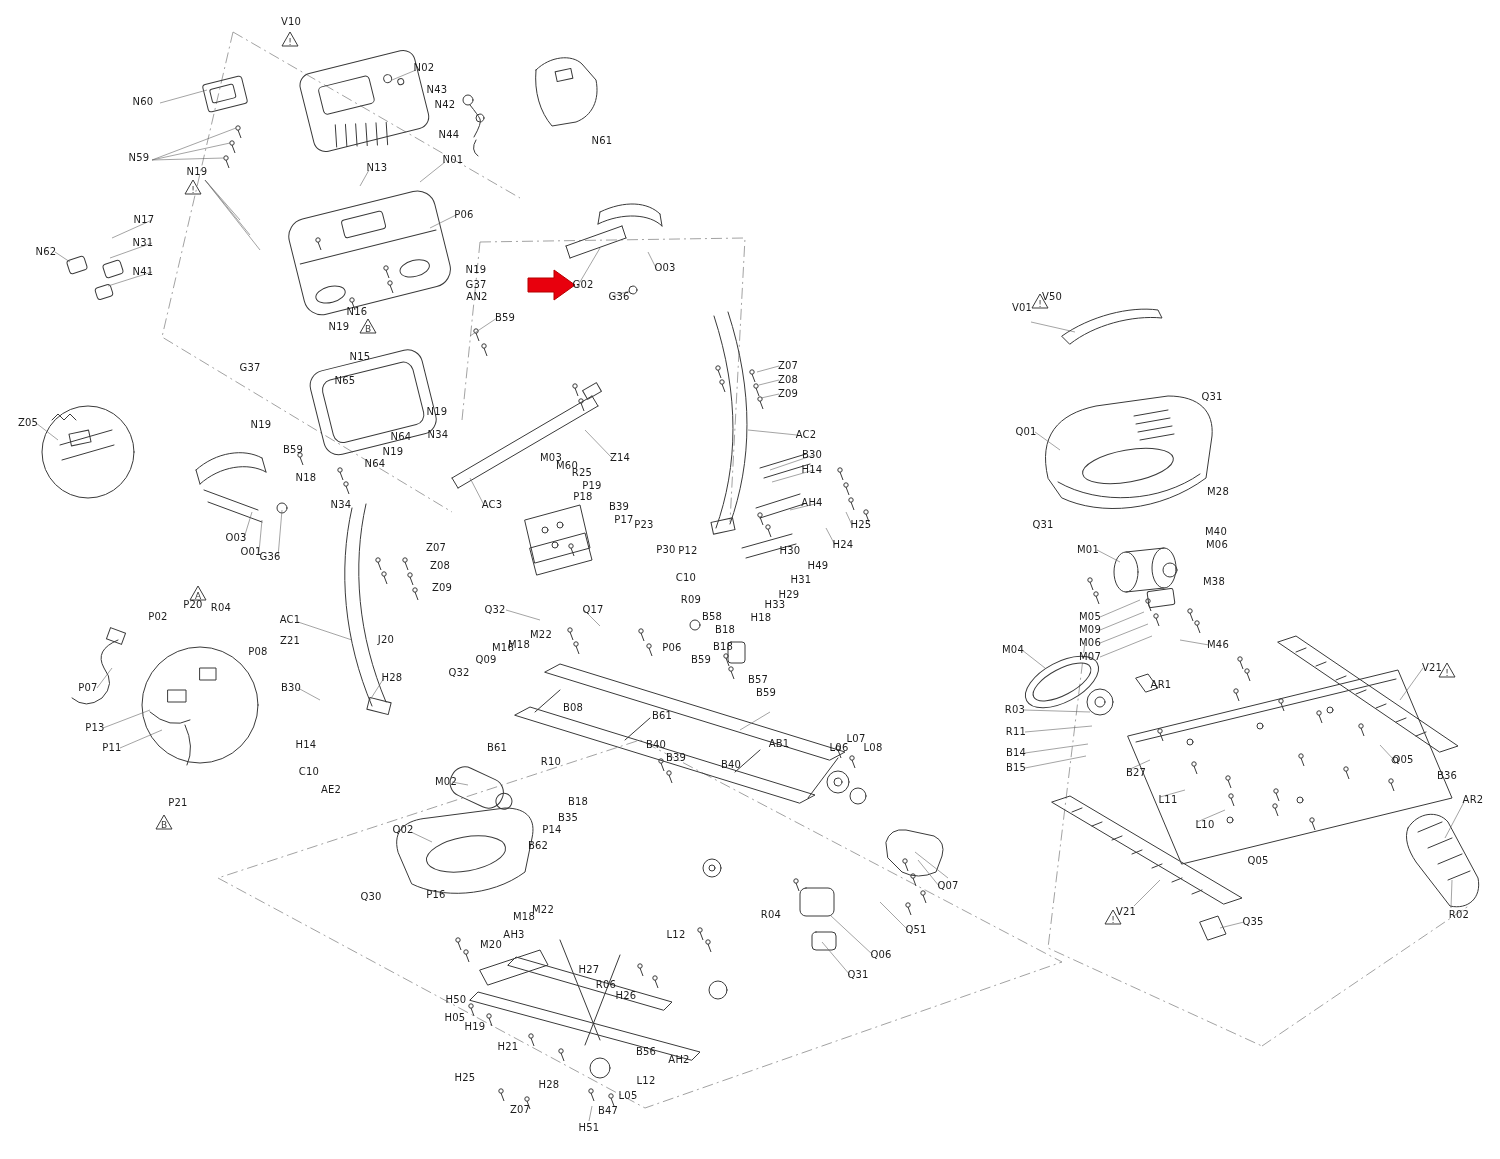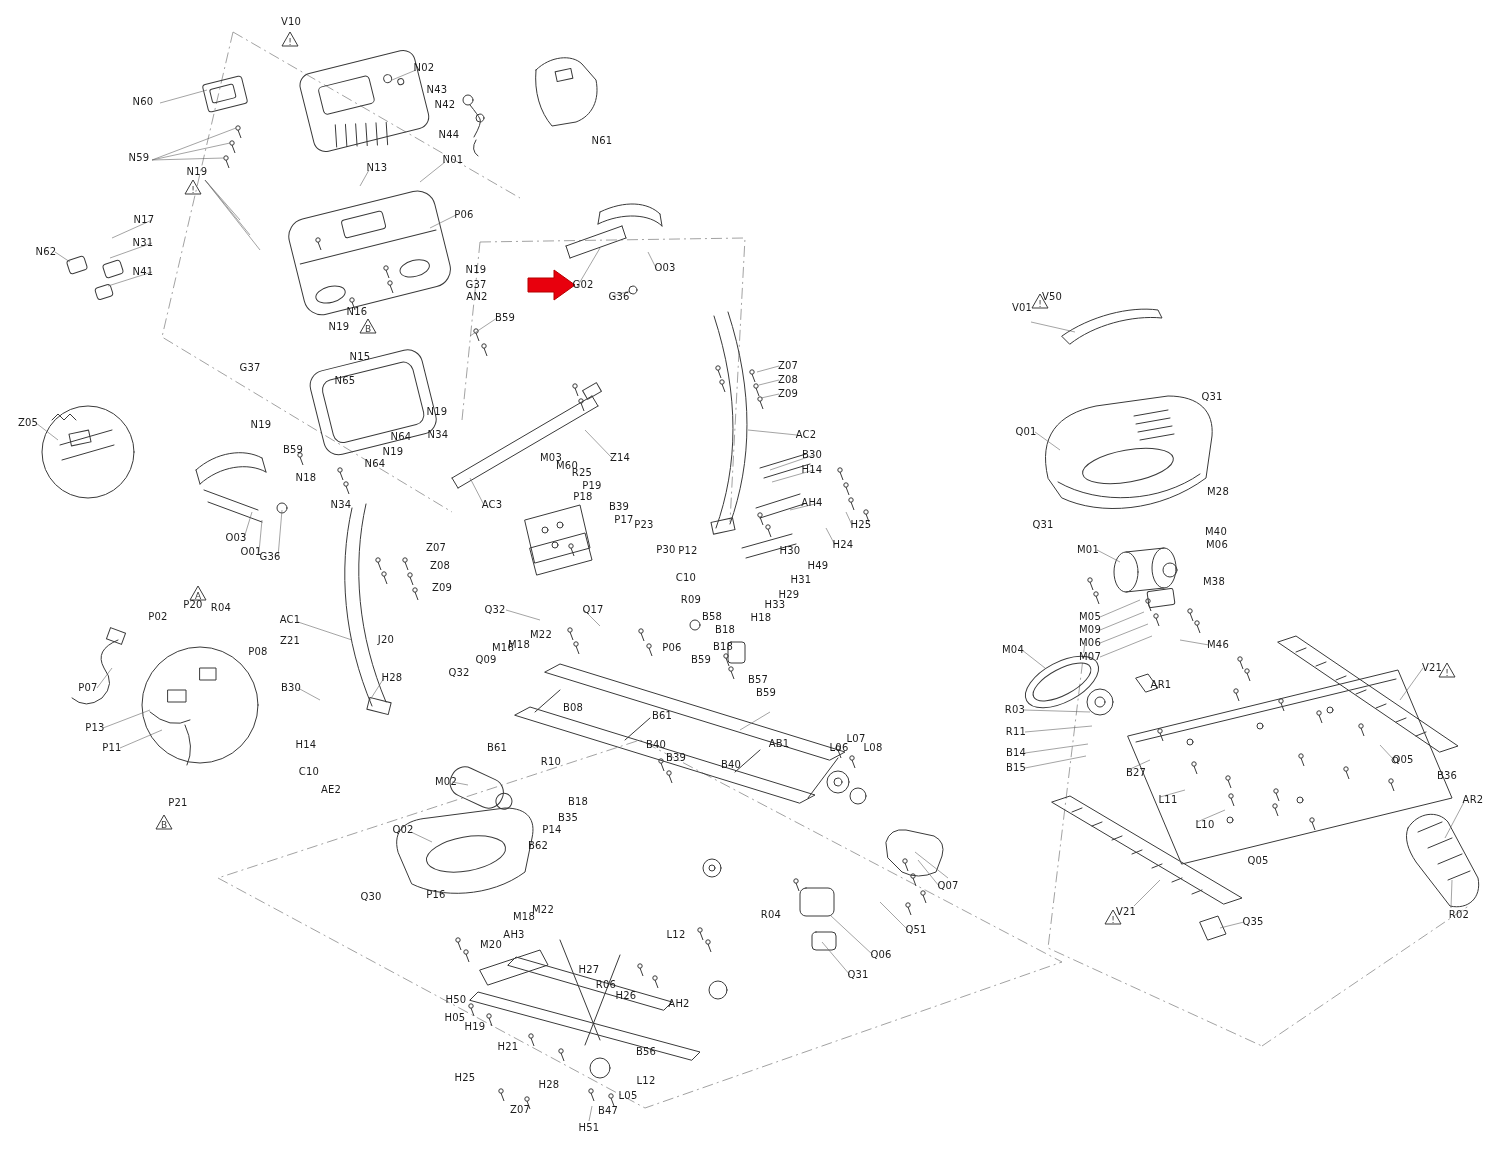--- a/index.html
+++ b/index.html
@@ -631,21 +631,21 @@
       <span class="part-label" style="left: 514px; top: 935px;">AH3</span>
       <span class="part-label" style="left: 589px; top: 970px;">H27</span>
       <span class="part-label" style="left: 606px; top: 985px;">R06</span>
       <span class="part-label" style="left: 626px; top: 996px;">H26</span>
       <span class="part-label" style="left: 676px; top: 935px;">L12</span>
       <span class="part-label" style="left: 456px; top: 1000px;">H50</span>
       <span class="part-label" style="left: 455px; top: 1018px;">H05</span>
       <span class="part-label" style="left: 475px; top: 1027px;">H19</span>
       <span class="part-label" style="left: 508px; top: 1047px;">H21</span>
       <span class="part-label" style="left: 646px; top: 1052px;">B56</span>
-      <span class="part-label" style="left: 679px; top: 1004px;">AH2</span>
+      <span class="part-label" style="left: 679px; top: 1060px;">AH2</span>
       <span class="part-label" style="left: 646px; top: 1081px;">L12</span>
       <span class="part-label" style="left: 628px; top: 1096px;">L05</span>
       <span class="part-label" style="left: 465px; top: 1078px;">H25</span>
       <span class="part-label" style="left: 549px; top: 1085px;">H28</span>
       <span class="part-label" style="left: 520px; top: 1110px;">Z07</span>
       <span class="part-label" style="left: 608px; top: 1111px;">B47</span>
       <span class="part-label" style="left: 589px; top: 1128px;">H51</span>
       <span class="part-label" style="left: 771px; top: 915px;">R04</span>
       <span class="part-label" style="left: 948px; top: 886px;">Q07</span>
       <span class="part-label" style="left: 881px; top: 955px;">Q06</span>

